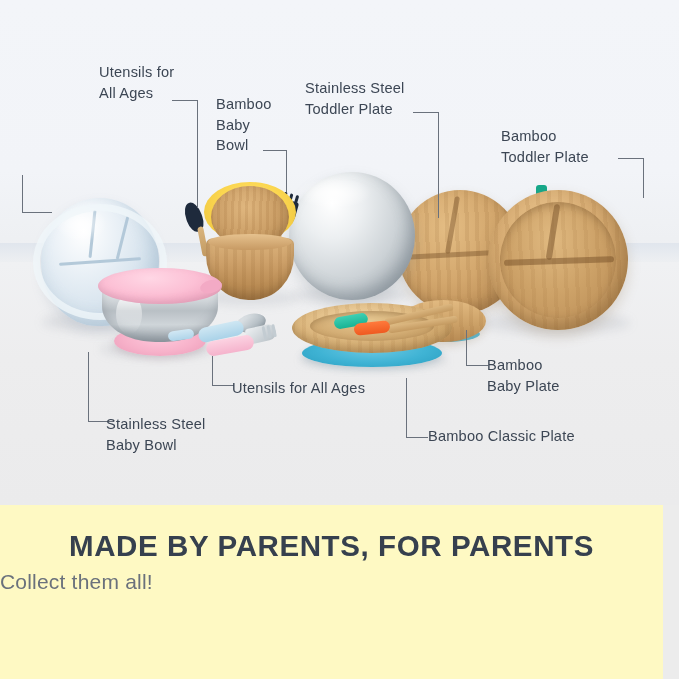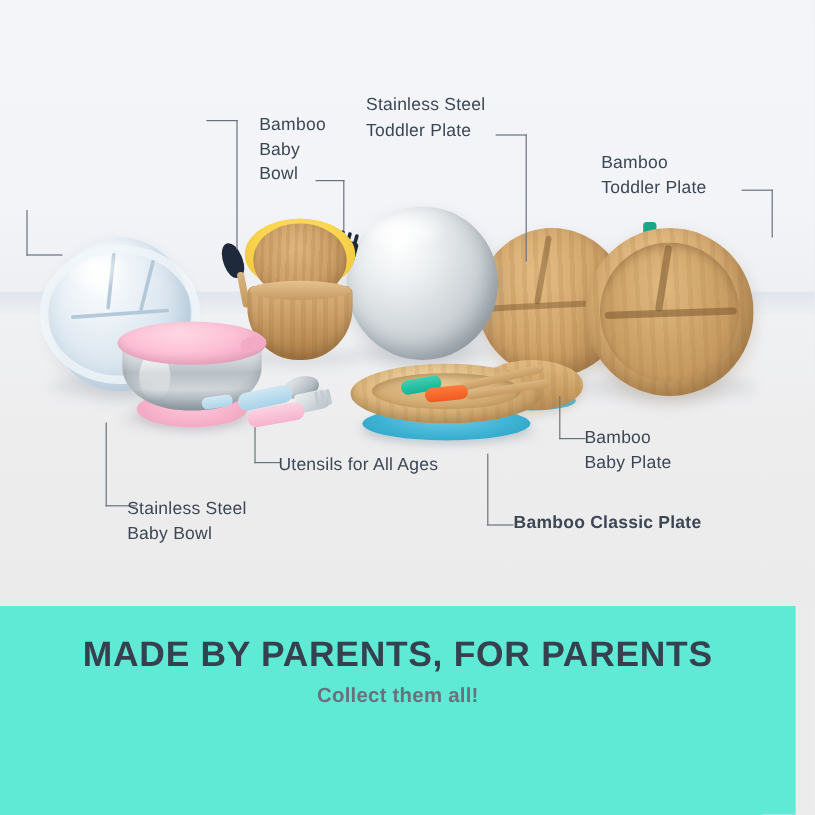--- a/index.html
+++ b/index.html
@@ -45,37 +45,36 @@
   }
   
   .elbow{position:absolute;pointer-events:none;}
   .elbow i{position:absolute;background:#6a717c;display:block;}
   .elbow i.v{width:1px;}
   .elbow i.h{height:1px;}
 
   
   .caption{
     position:absolute;left:0;right:16px;top:505px;height:174px;
-    background:#5eead4;
+    background:#fef9c3;
   }
   .headline{
     position:absolute;left:0;right:0;top:24px;
     text-align:center;
     color:#36404e;
     font-size:29.5px;
     letter-spacing:.6px;
     font-weight:600;
   }
   .subline{
     position:absolute;left:0;right:0;top:65px;
-    text-align:center;
     color:#6a717c;
-    font-size:17px;
+    font-size:21px;
     letter-spacing:.2px;
-    font-weight:700;
+    font-weight:400;
   }
 
   
   .prod{position:absolute;}
 
   
   #silicone-bowl{left:33px;top:196px;width:135px;height:134px;}
   #silicone-bowl .disc{
     position:absolute;left:8px;top:2px;width:118px;height:128px;
     border-radius:50% 50% 48% 48%/50%;
@@ -460,40 +459,42 @@
       <i class="v" style="left:0;top:0;height:36px;"></i>
       <i class="h" style="left:0;top:35px;width:22px;"></i>
     </div>
 
     <div class="elbow" style="left:406px;top:378px;width:22px;height:60px;">
       <i class="v" style="left:0;top:0;height:60px;"></i>
       <i class="h" style="left:0;top:59px;width:22px;"></i>
     </div>
 
 
+    <div class="label" style="left:99px;top:62px;">Utensils for
+All Ages</div>
 
     <div class="label" style="left:216px;top:94px;">Bamboo
 Baby
 Bowl</div>
 
     <div class="label" style="left:305px;top:78px;">Stainless Steel
 Toddler Plate</div>
 
     <div class="label" style="left:501px;top:126px;">Bamboo
 Toddler Plate</div>
 
     <div class="label" style="left:106px;top:414px;">Stainless Steel
 Baby Bowl</div>
 
     <div class="label" style="left:232px;top:378px;">Utensils for All Ages</div>
 
     <div class="label" style="left:487px;top:355px;">Bamboo
 Baby Plate</div>
 
-    <div class="label" style="left:428px;top:426px;font-weight:bold;">Bamboo Classic Plate</div>
+    <div class="label" style="left:428px;top:426px;">Bamboo Classic Plate</div>
   </div>
 
   <div class="caption">
     <div class="headline">MADE BY PARENTS, FOR PARENTS</div>
     <div class="subline">Collect them all!</div>
   </div>
 
 </div>
 
 </body></html>

